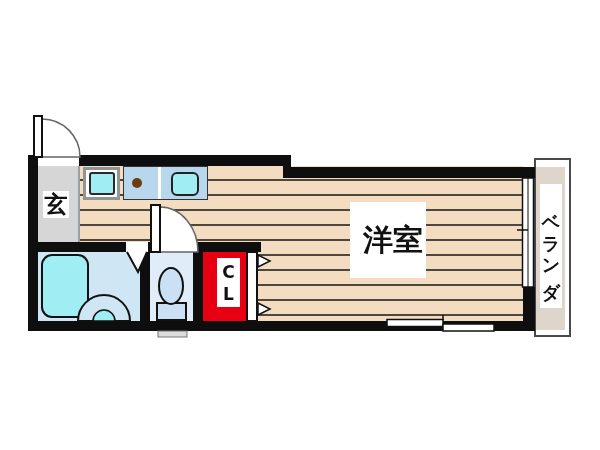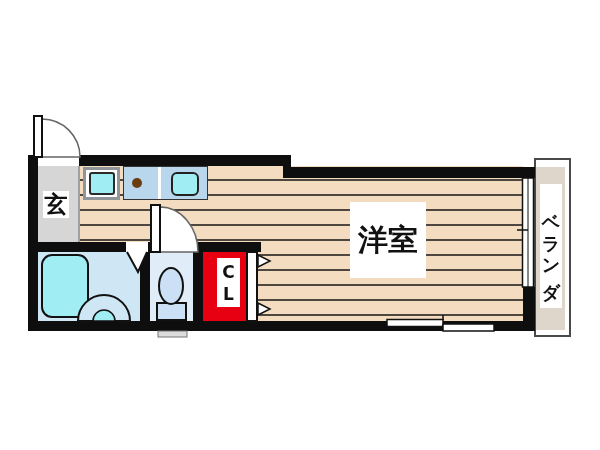--- a/index.html
+++ b/index.html
@@ -29,21 +29,21 @@
   #kitchen-counter{left:123px;top:166px;width:85px;height:34px;background:var(--counter_blue,#b9d7ec);border:1.5px solid #333;}
   #counter-divider{left:158px;top:167px;width:3px;height:32px;background:#fff;}
   #stove-burner{left:132px;top:178px;width:10px;height:10px;border-radius:50%;background:var(--burner_brown,#6b3c10);}
   #kitchen-sink{left:171px;top:172px;width:28px;height:24px;background:var(--cyan,#a0eef4);border:2px solid #222;border-radius:6px;}
   
   #veranda-outline{left:534px;top:158px;width:37px;height:179px;background:#fff;border:2px solid #4a4a4a;}
   #veranda-floor{left:536px;top:167px;width:29px;height:163px;background:var(--veranda_floor,#ded6ca);}
   
   .label-box{position:absolute;background:#fff;display:flex;align-items:center;justify-content:center;color:#111;}
   #genkan-label{left:43px;top:191px;width:26px;height:27px;font-size:23px;font-weight:600;}
-  #room-label{left:350px;top:202px;width:76px;height:76px;flex-direction:row;align-items:center;padding:2px 3px;font-size:30px;font-weight:600;line-height:36px;white-space:nowrap;}
+  #room-label{left:350px;top:202px;width:76px;height:76px;flex-direction:column;align-items:flex-end;padding:2px 3px;font-size:30px;font-weight:600;line-height:36px;white-space:nowrap;}
   #closet-label{left:217px;top:258px;width:23px;height:49px;flex-direction:column;font-size:17px;font-weight:700;line-height:22px;}
   #veranda-label{left:540px;top:184px;width:22px;height:124px;writing-mode:vertical-rl;text-orientation:upright;font-size:18px;font-weight:600;letter-spacing:2px;justify-content:center;}
   
   #overlay{left:0;top:0;width:600px;height:450px;pointer-events:none;}
   .outline2{stroke:#111;stroke-width:2px;}
   .doorfill{fill:#fff;stroke:#666;stroke-width:1.5px;}
   .leaf{fill:#fff;stroke:#111;stroke-width:2px;}
   .fix-cyan{fill:var(--cyan,#a0eef4);}
   .fix-blue{fill:var(--fixture_blue,#cbe0f4);}
   .fix-ltblue{fill:var(--bathroom_blue,#cfe6f4);}

